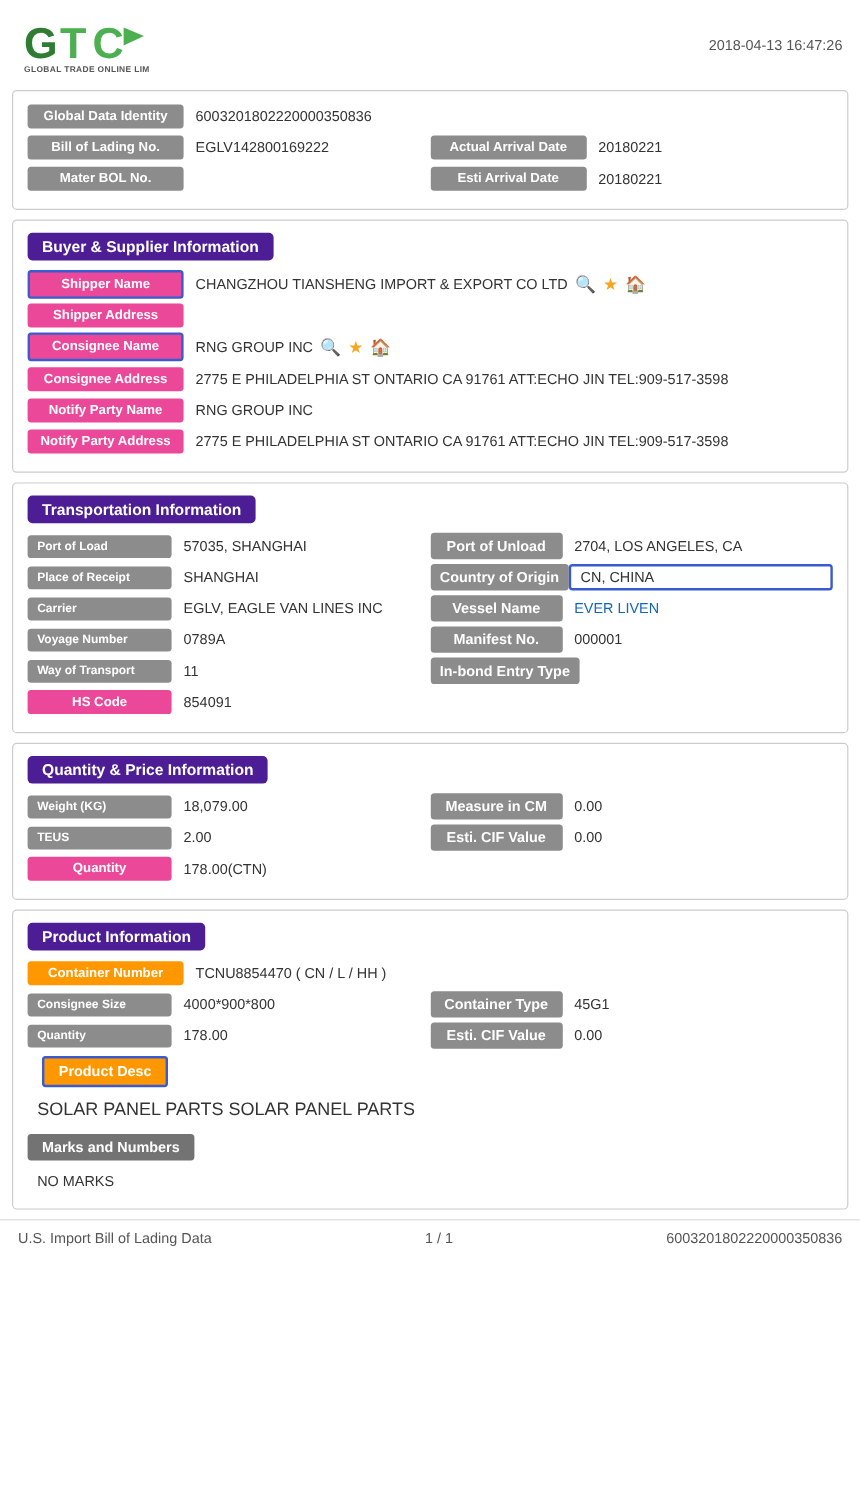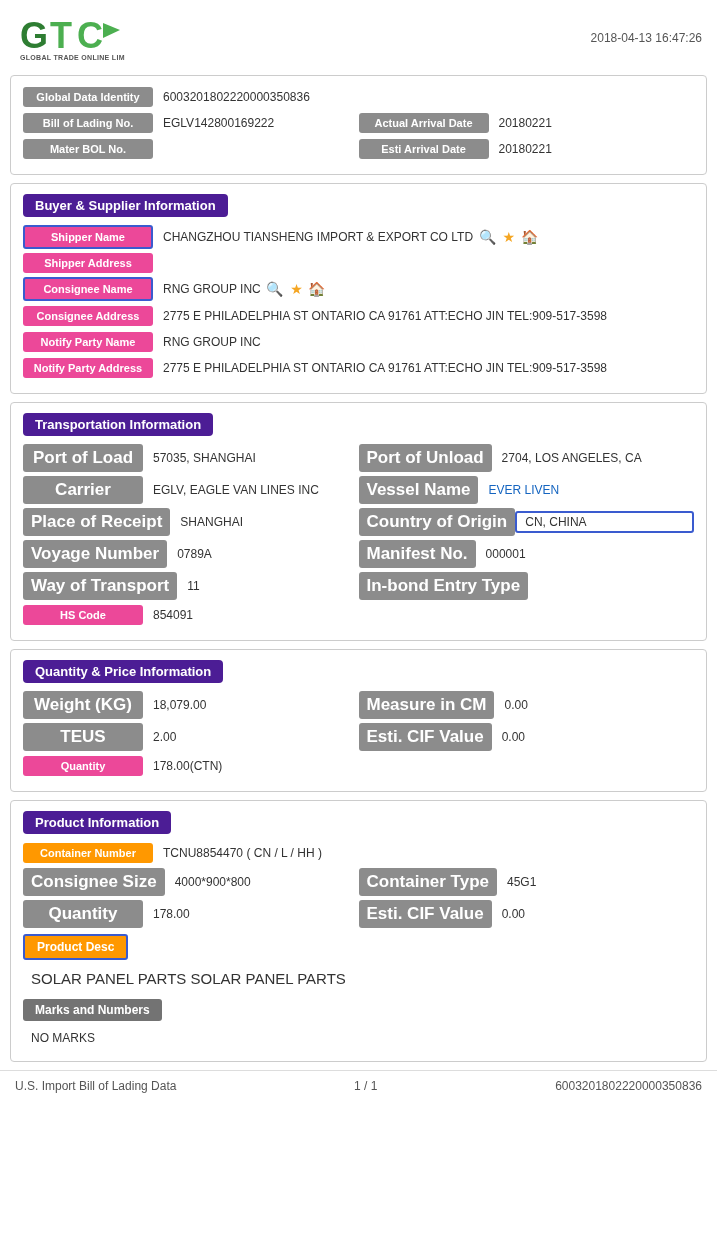--- a/index.html
+++ b/index.html
@@ -134,33 +134,32 @@
       display: flex;
       align-items: center;
       flex: 1;
     }
 
     .label-cell-transport {
       background: #8c8c8c;
       color: #fff;
       padding: 4px 8px;
       border-radius: 3px;
-      font-size: 17px;
+      font-size: 10px;
       font-weight: bold;
       white-space: nowrap;
       min-width: 120px;
-      text-align: center;
     }
 
     .label-cell-sm {
       background: #8c8c8c;
       color: #fff;
       padding: 4px 8px;
       border-radius: 3px;
-      font-size: 17px;
+      font-size: 12px;
       font-weight: bold;
       white-space: nowrap;
       min-width: 110px;
       text-align: center;
     }
 
     .value-sm {
       padding: 4px 10px;
       font-size: 12px;
       flex: 1;
@@ -341,42 +340,42 @@
       <div class="label-cell-transport">Port of Load</div>
       <div class="value-sm">57035, SHANGHAI</div>
     </div>
     <div class="right-pair">
       <div class="label-cell-sm">Port of Unload</div>
       <div class="value-sm">2704, LOS ANGELES, CA</div>
     </div>
   </div>
   <div class="two-col-row">
     <div class="left-pair">
+      <div class="label-cell-transport">Place of Receipt</div>
+      <div class="value-sm">SHANGHAI</div>
+    </div>
+    <div class="right-pair">
+      <div class="label-cell-sm highlighted">Country of Origin</div>
+      <div class="value-sm" style="border: 2px solid #3a5bcf; border-radius:3px; padding: 2px 8px;">CN, CHINA</div>
+    </div>
+  </div>
+  <div class="two-col-row">
+    <div class="left-pair">
       <div class="label-cell-transport">Carrier</div>
       <div class="value-sm">EGLV, EAGLE VAN LINES INC</div>
     </div>
     <div class="right-pair">
       <div class="label-cell-sm">Vessel Name</div>
       <div class="value-sm">
         <a class="vessel-link">EVER LIVEN</a>
       </div>
     </div>
   </div>
   <div class="two-col-row">
     <div class="left-pair">
-      <div class="label-cell-transport">Place of Receipt</div>
-      <div class="value-sm">SHANGHAI</div>
-    </div>
-    <div class="right-pair">
-      <div class="label-cell-sm highlighted">Country of Origin</div>
-      <div class="value-sm" style="border: 2px solid #3a5bcf; border-radius:3px; padding: 2px 8px;">CN, CHINA</div>
-    </div>
-  </div>
-  <div class="two-col-row">
-    <div class="left-pair">
       <div class="label-cell-transport">Voyage Number</div>
       <div class="value-sm">0789A</div>
     </div>
     <div class="right-pair">
       <div class="label-cell-sm">Manifest No.</div>
       <div class="value-sm">000001</div>
     </div>
   </div>
   <div class="two-col-row">
     <div class="left-pair">
@@ -445,21 +444,21 @@
   <div class="two-col-row">
     <div class="left-pair">
       <div class="label-cell-transport">Quantity</div>
       <div class="value-sm">178.00</div>
     </div>
     <div class="right-pair">
       <div class="label-cell-sm">Esti. CIF Value</div>
       <div class="value-sm">0.00</div>
     </div>
   </div>
-  <div style="margin: 6px 0 2px 0;">
+  <div style="margin: 6px 0 2px 12px;">
     <div class="product-desc-label">Product Desc</div>
   </div>
   <div style="padding: 4px 8px 8px 8px; font-size:15px;">SOLAR PANEL PARTS SOLAR PANEL PARTS</div>
   <div style="margin: 4px 0 2px 0;">
     <div class="marks-label">Marks and Numbers</div>
   </div>
   <div style="padding: 4px 8px 6px 8px; font-size:12px;">NO MARKS</div>
 </div>
 
 <div class="footer-bar">

